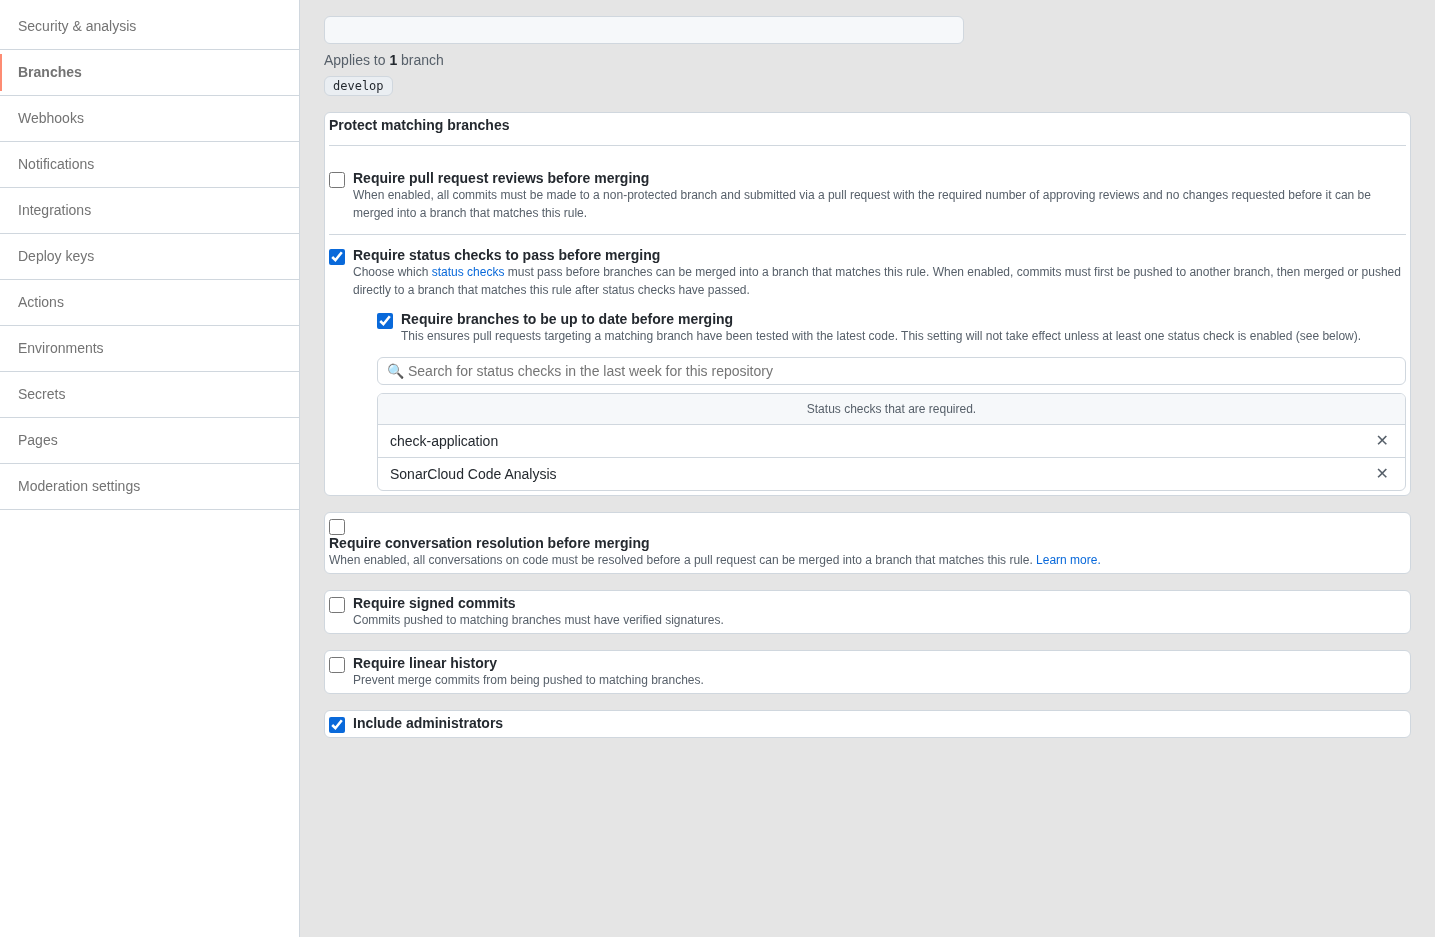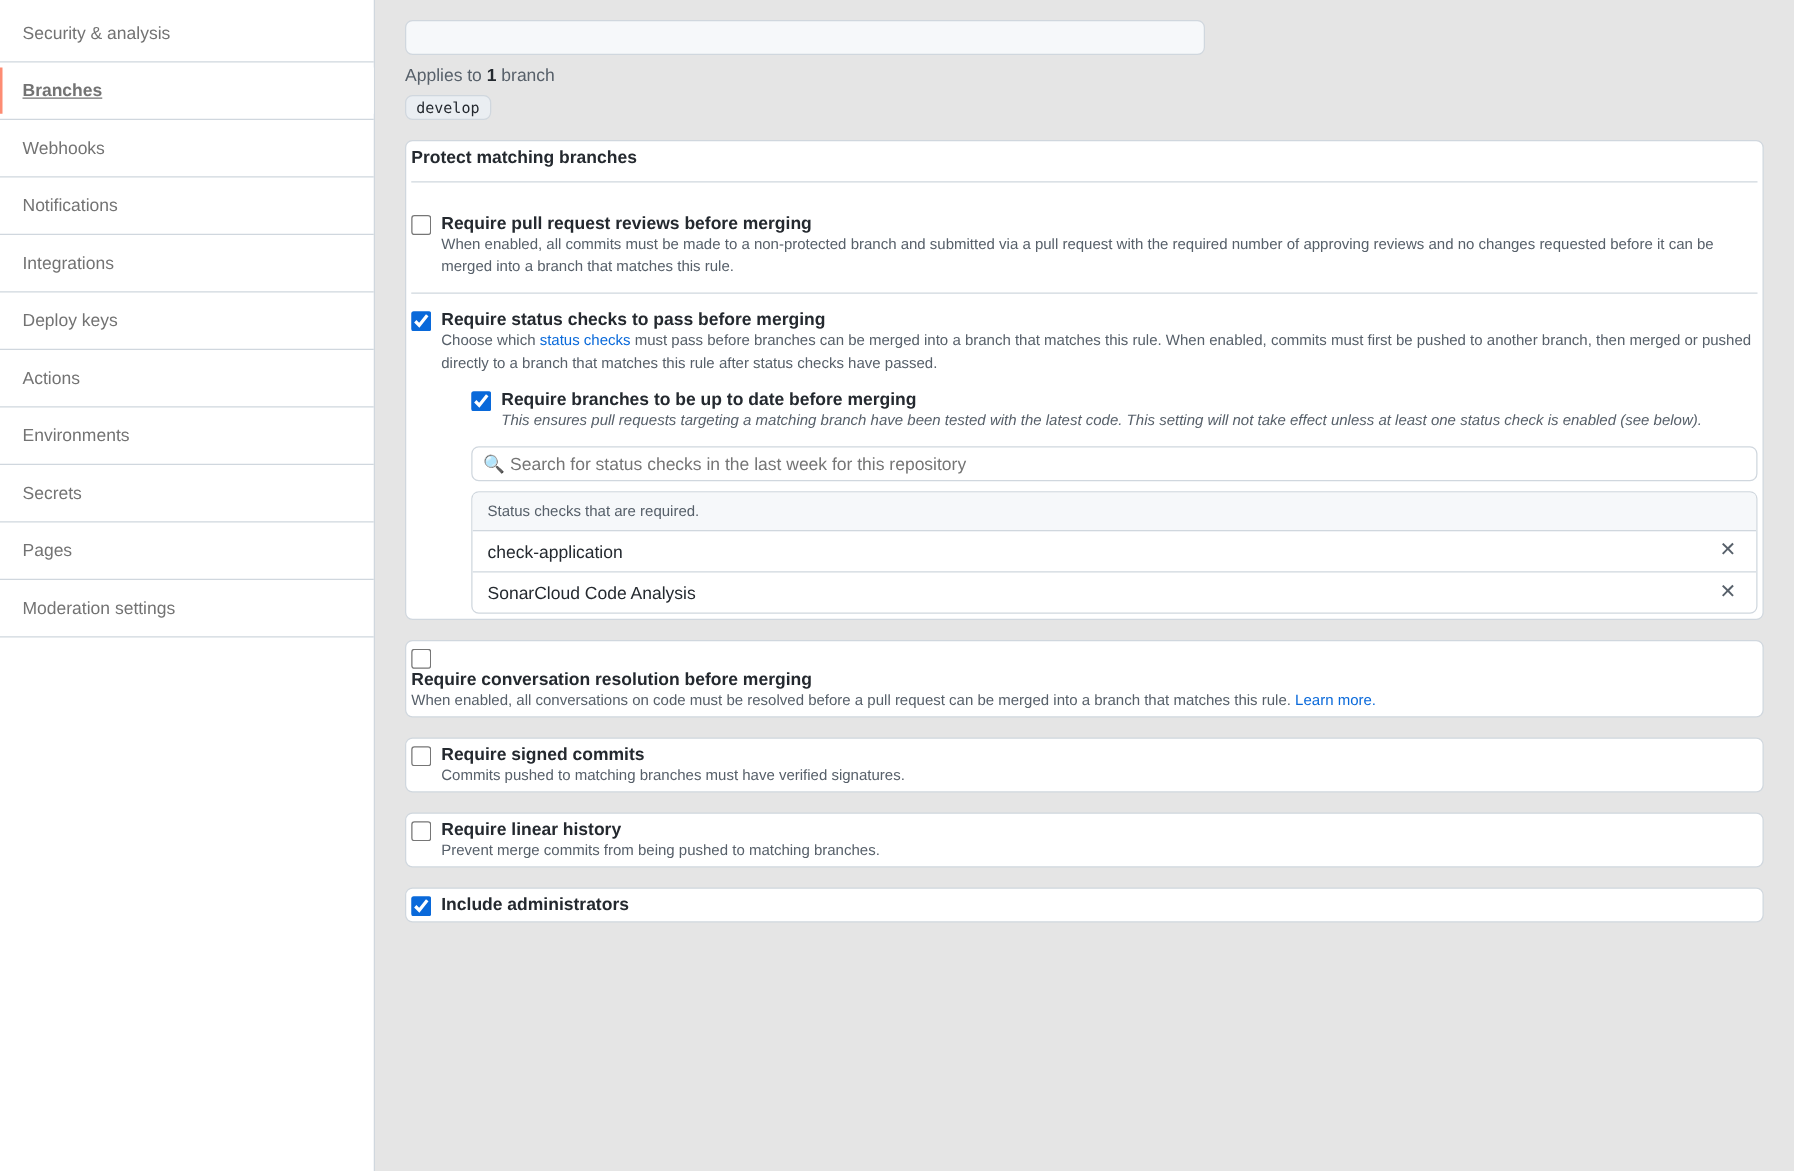--- a/index.html
+++ b/index.html
@@ -27,21 +27,20 @@
       cursor: pointer;
       border-left: 2px solid transparent;
       color: #737373;
       font-size: 14px;
       line-height: 1.5;
     }
     .sidebar-item.active {
       border-left: 2px solid #fd8c73;
       font-weight: 600;
       background: #fff;
-      text-decoration: underline;
     }
     .sidebar-divider {
       height: 1px;
       background: #d0d7de;
       margin: 4px 0;
     }
 
     
     .main {
       flex: 1;
@@ -148,21 +147,20 @@
       margin-left: 24px;
       margin-top: 12px;
     }
     .sub-option-row {
       display: flex;
       align-items: flex-start;
       margin-bottom: 8px;
     }
     .sub-option-content .option-desc {
       color: #57606a;
-      font-style: italic;
     }
 
     
     .status-search-container {
       margin-top: 12px;
       margin-left: 24px;
     }
     .search-input-wrapper {
       position: relative;
       margin-bottom: 8px;
@@ -190,20 +188,21 @@
       border: 1px solid #d0d7de;
       border-radius: 6px;
       overflow: hidden;
     }
     .status-checks-header {
       background: #f6f8fa;
       padding: 8px 12px;
       font-size: 12px;
       color: #57606a;
       border-bottom: 1px solid #d0d7de;
+      text-align: center;
     }
     .status-check-item {
       display: flex;
       align-items: center;
       justify-content: space-between;
       padding: 8px 12px;
       border-bottom: 1px solid #d0d7de;
       font-size: 14px;
       color: #24292f;
     }

